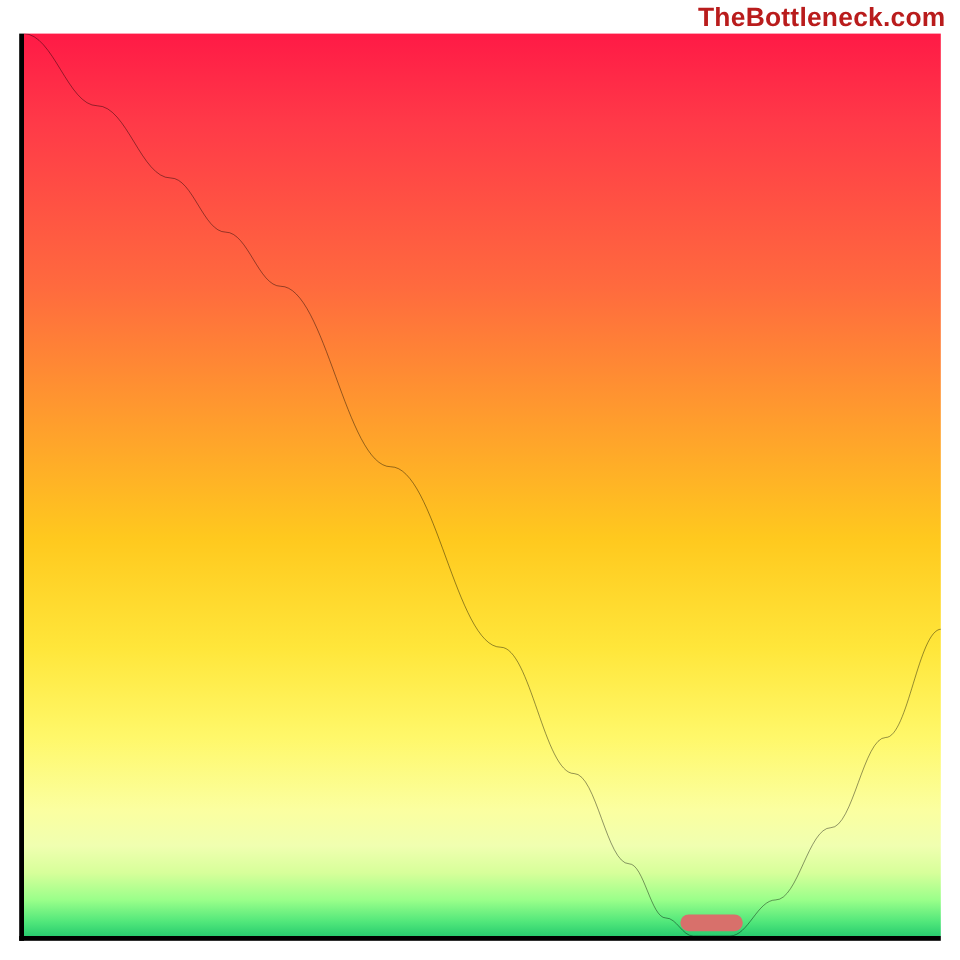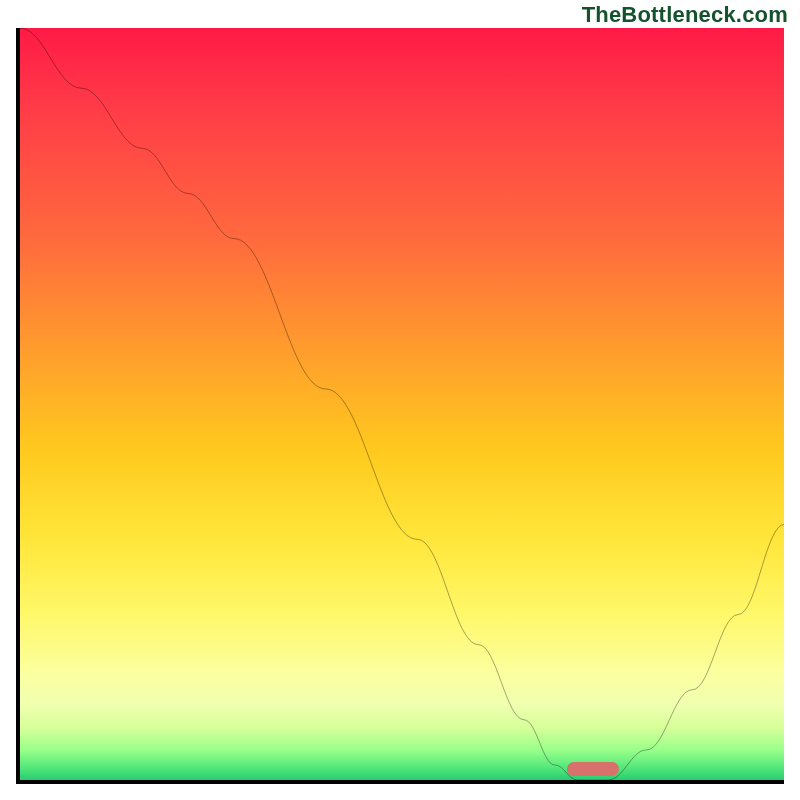--- a/index.html
+++ b/index.html
@@ -14,21 +14,21 @@
     position: relative;
     width: 800px;
     height: 800px;
   }
   .watermark {
     position: absolute;
     top: 2px;
     right: 12px;
     font-size: 22px;
     font-weight: 600;
-    color: #14532d;
+    color: #b91c1c;
     letter-spacing: 0.2px;
     font-family: Arial, Helvetica, sans-serif;
   }
   .plot-frame {
     position: absolute;
     left: 16px;
     top: 28px;
     width: 768px;
     height: 756px;
     border-left: 4px solid #000;

